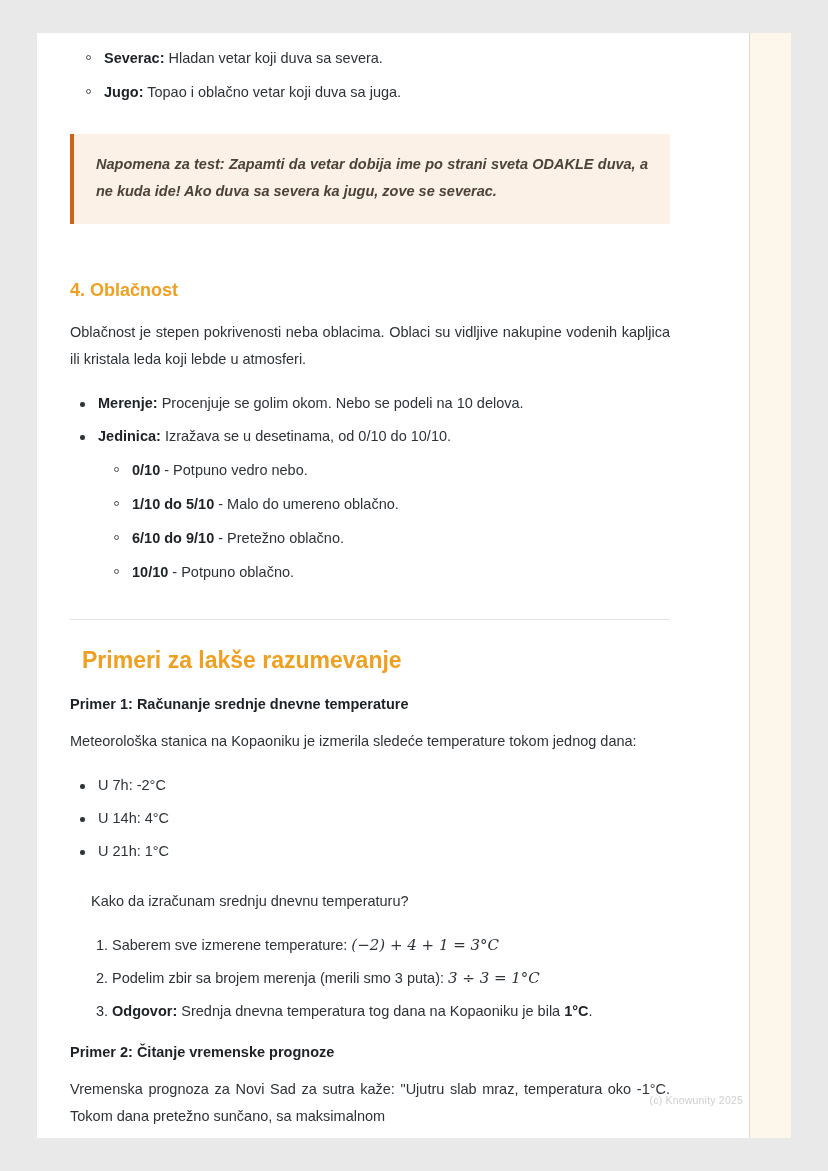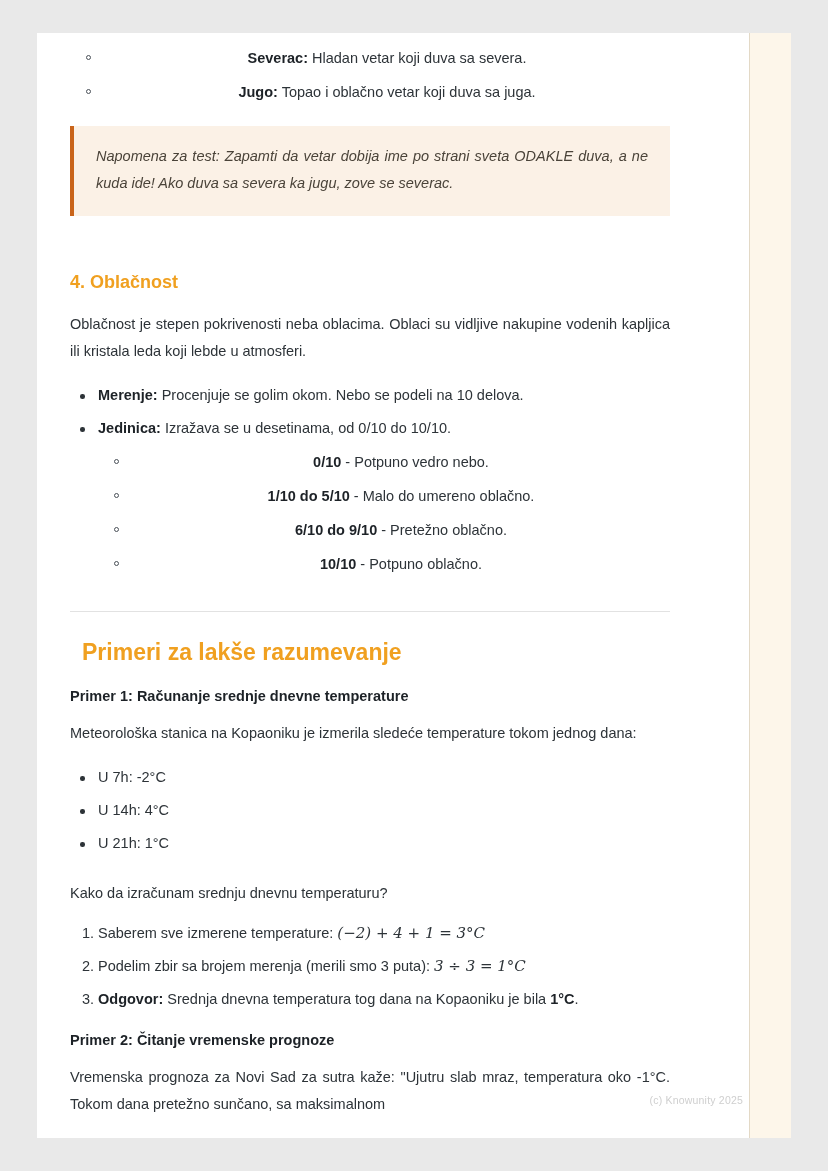--- a/index.html
+++ b/index.html
@@ -49,21 +49,20 @@
     margin: 0;
     padding: 0;
   }
   li.sub-item {
     position: relative;
     padding-left: 34px;
     margin: 0 0 0 0;
     font-size: 14.5px;
     line-height: 34px;
     color: #2d3338;
-    text-align: center;
   }
   li.sub-item::before {
     content: "";
     position: absolute;
     left: 16px;
     top: 14px;
     width: 5px;
     height: 5px;
     border: 1.3px solid #4a5158;
     border-radius: 50%;
@@ -82,25 +81,26 @@
     left: 10px;
     top: 15px;
     width: 4.5px;
     height: 4.5px;
     background: #2d3338;
     border-radius: 50%;
   }
   b, strong { font-weight: bold; color: #1d2227; }
 
   .callout {
-    margin-top: 17px;
+    margin-top: 25px;
     background: #fbf1e6;
     border-left: 4px solid #c9641a;
     padding: 17px 22px 19px 22px;
     box-sizing: border-box;
+    font-weight: bold;
   }
   .callout p {
     margin: 0;
     font-style: italic;
     font-size: 14.5px;
     line-height: 27px;
     color: #4a4339;
     text-align: justify;
   }
 
@@ -131,21 +131,21 @@
     font-weight: bold;
     margin: 0 0 22px 12px;
   }
   h3.example-head {
     font-size: 14.5px;
     font-weight: bold;
     color: #1d2227;
     margin: 0 0 16px 0;
   }
   ol.steps {
-    margin: 0;
+    margin: 14px;
     padding-left: 28px;
     font-size: 14.5px;
   }
   ol.steps li {
     line-height: 33px;
     color: #2d3338;
   }
   .math {
     font-family: "DejaVu Serif", serif;
     font-style: italic;
@@ -217,21 +217,21 @@
     <h3 class="example-head">Primer 1: Računanje srednje dnevne temperature</h3>
 
     <p class="para">Meteorološka stanica na Kopaoniku je izmerila sledeće temperature tokom jednog dana:</p>
 
     <ul class="bullets q-list">
       <li class="top-item">U 7h: -2°C</li>
       <li class="top-item">U 14h: 4°C</li>
       <li class="top-item">U 21h: 1°C</li>
     </ul>
 
-    <p class="para" style="margin-top:20px;margin-bottom:10px;">Kako da izračunam srednju dnevnu temperaturu?</p>
+    <p class="para" style="margin-top:20px;margin-bottom:10px;margin-left:21px;">Kako da izračunam srednju dnevnu temperaturu?</p>
 
     <ol class="steps">
       <li>
         <span>Saberem sve izmerene temperature: </span><span class="math">(−2) + 4 + 1 = 3°C</span>
       </li>
       <li>
         <span>Podelim zbir sa brojem merenja (merili smo 3 puta): </span><span class="math">3 ÷ 3 = 1°C</span>
       </li>
       <li>
         <b>Odgovor:</b><span> Srednja dnevna temperatura tog dana na Kopaoniku je bila </span><b>1°C</b><span>.</span>

